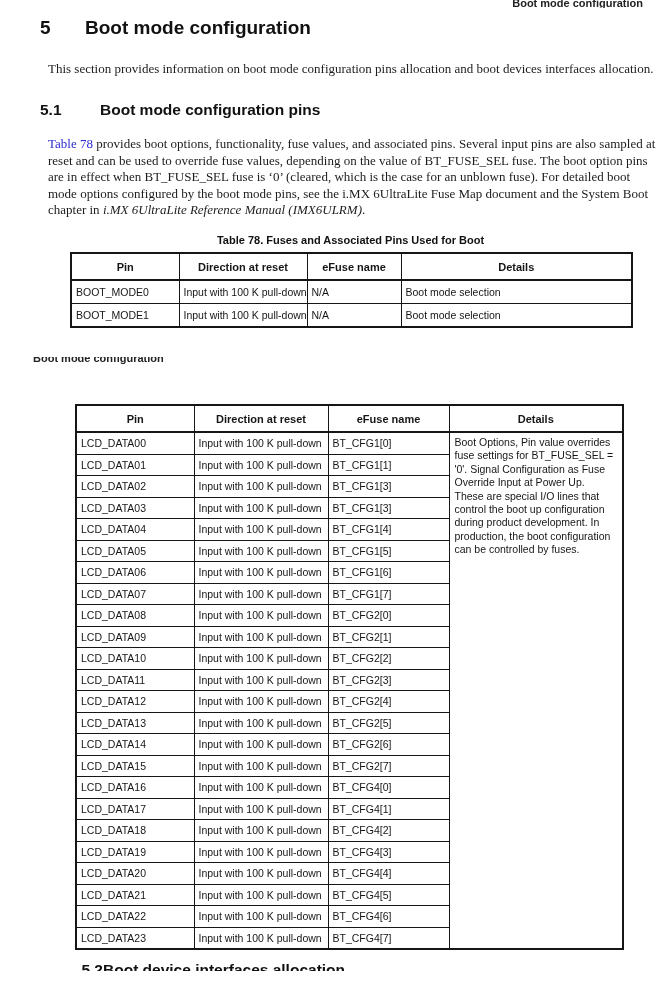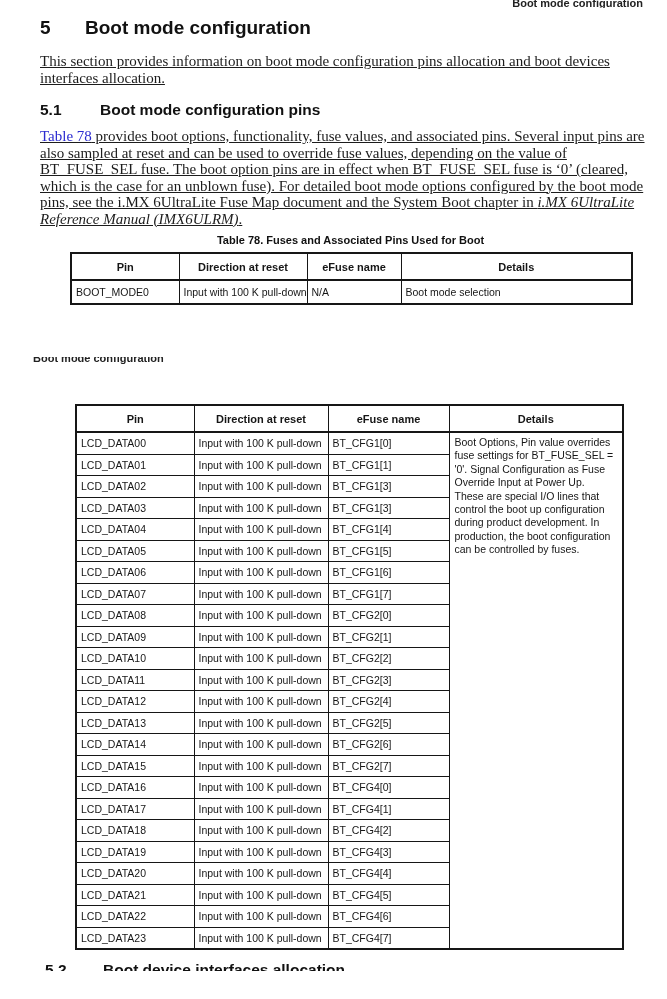--- a/index.html
+++ b/index.html
@@ -14,21 +14,21 @@
   .run-top{top:0;right:24px;height:8px;font:bold 11px "Liberation Sans",sans-serif;color:#222;}
   .run-top span{display:block;margin-top:-3px;}
   .run-mid{top:357px;left:33px;height:9px;font:bold 11px "Liberation Sans",sans-serif;color:#222;}
   .run-mid span{display:block;margin-top:-5px;}
 
   .h1{position:absolute;top:17px;left:40px;font:bold 19px "Liberation Sans",sans-serif;color:#111;}
   .h1 .num{display:inline-block;width:45px;}
   .h2{position:absolute;top:101px;left:40px;font:bold 15.5px "Liberation Sans",sans-serif;color:#111;}
   .num2{display:inline-block;width:60px;}
 
-  p.body{position:absolute;margin:0;font-size:15px;line-height:16.5px;color:#1c1c1c;text-decoration:underline;}
+  p.body{position:absolute;margin:8px;font-size:13px;line-height:16.5px;color:#1c1c1c;}
   .p1{top:53px;left:40px;width:612px;}
   .p2{top:128px;left:40px;width:614px;}
   .xref{text-decoration:none;cursor:pointer;}
 
   .caption{position:absolute;font:bold 11px "Liberation Sans",sans-serif;text-align:center;color:#111;}
   .cap1{top:234px;left:70px;width:561px;}
   .cap2{top:386px;left:75px;width:547px;}
 
   table.t{
     position:absolute;border-collapse:collapse;table-layout:fixed;
@@ -47,21 +47,21 @@
   .t1 td{height:22px;}
   .t2{top:404px;left:75px;width:547px;}
   .t2 td{height:20.5px;}
   .t td.details-cell{
     white-space:normal;vertical-align:top;
     padding:3px 8px 0 5px;line-height:13.4px;
   }
 
   .h52{top:961px;left:45px;height:10px;width:400px;}
   .h52 .h2inner{font:bold 15.5px "Liberation Sans",sans-serif;color:#111;}
-  .h52 .num2{width:58px;}
+  .h52 .num2{width:58px;text-align:right;}
 </style>
 </head>
 <body>
 
 <div class="page">
 
   <div class="clip run-top">
     <span>Boot mode configuration</span>
   </div>
 
@@ -94,20 +94,26 @@
         <th>Details</th>
       </tr>
     </thead>
     <tbody>
         <tr>
           <td>BOOT_MODE0</td>
           <td>Input with 100 K pull-down</td>
           <td>N/A</td>
           <td>Boot mode selection</td>
         </tr>
+        <tr>
+          <td>BOOT_MODE1</td>
+          <td>Input with 100 K pull-down</td>
+          <td>N/A</td>
+          <td>Boot mode selection</td>
+        </tr>
       </tbody>
   </table>
 
   <div class="clip run-mid">
     <span>Boot mode configuration</span>
   </div>
 
 
   <table class="t t2">
     <colgroup>

